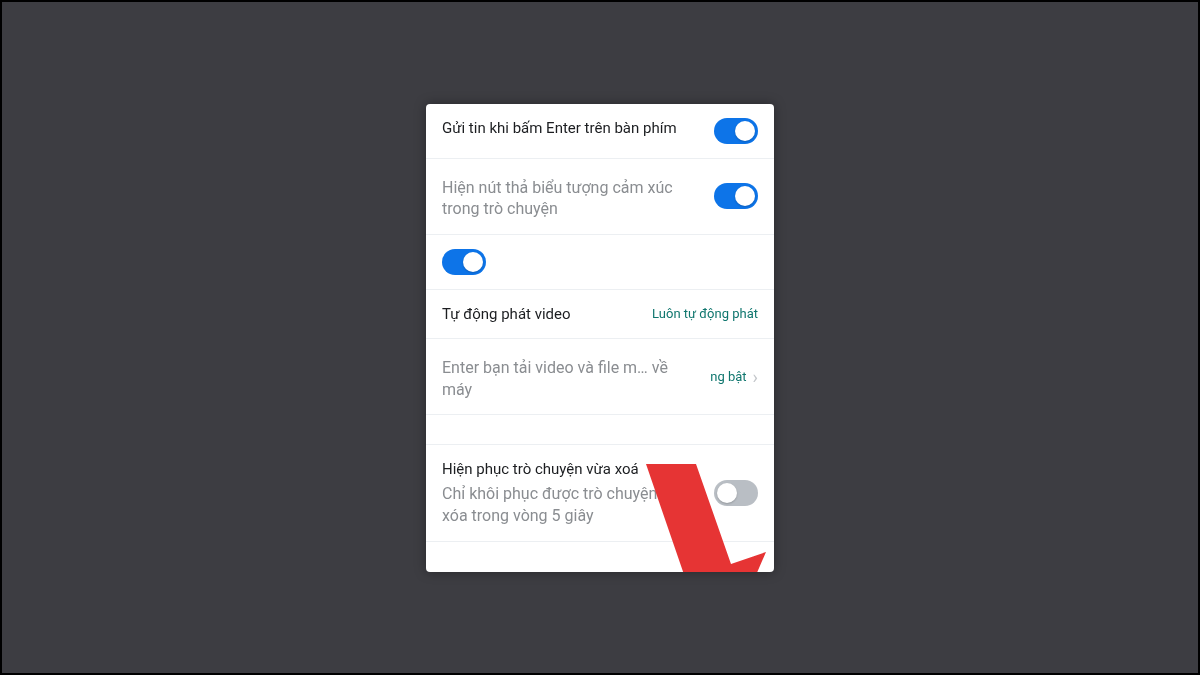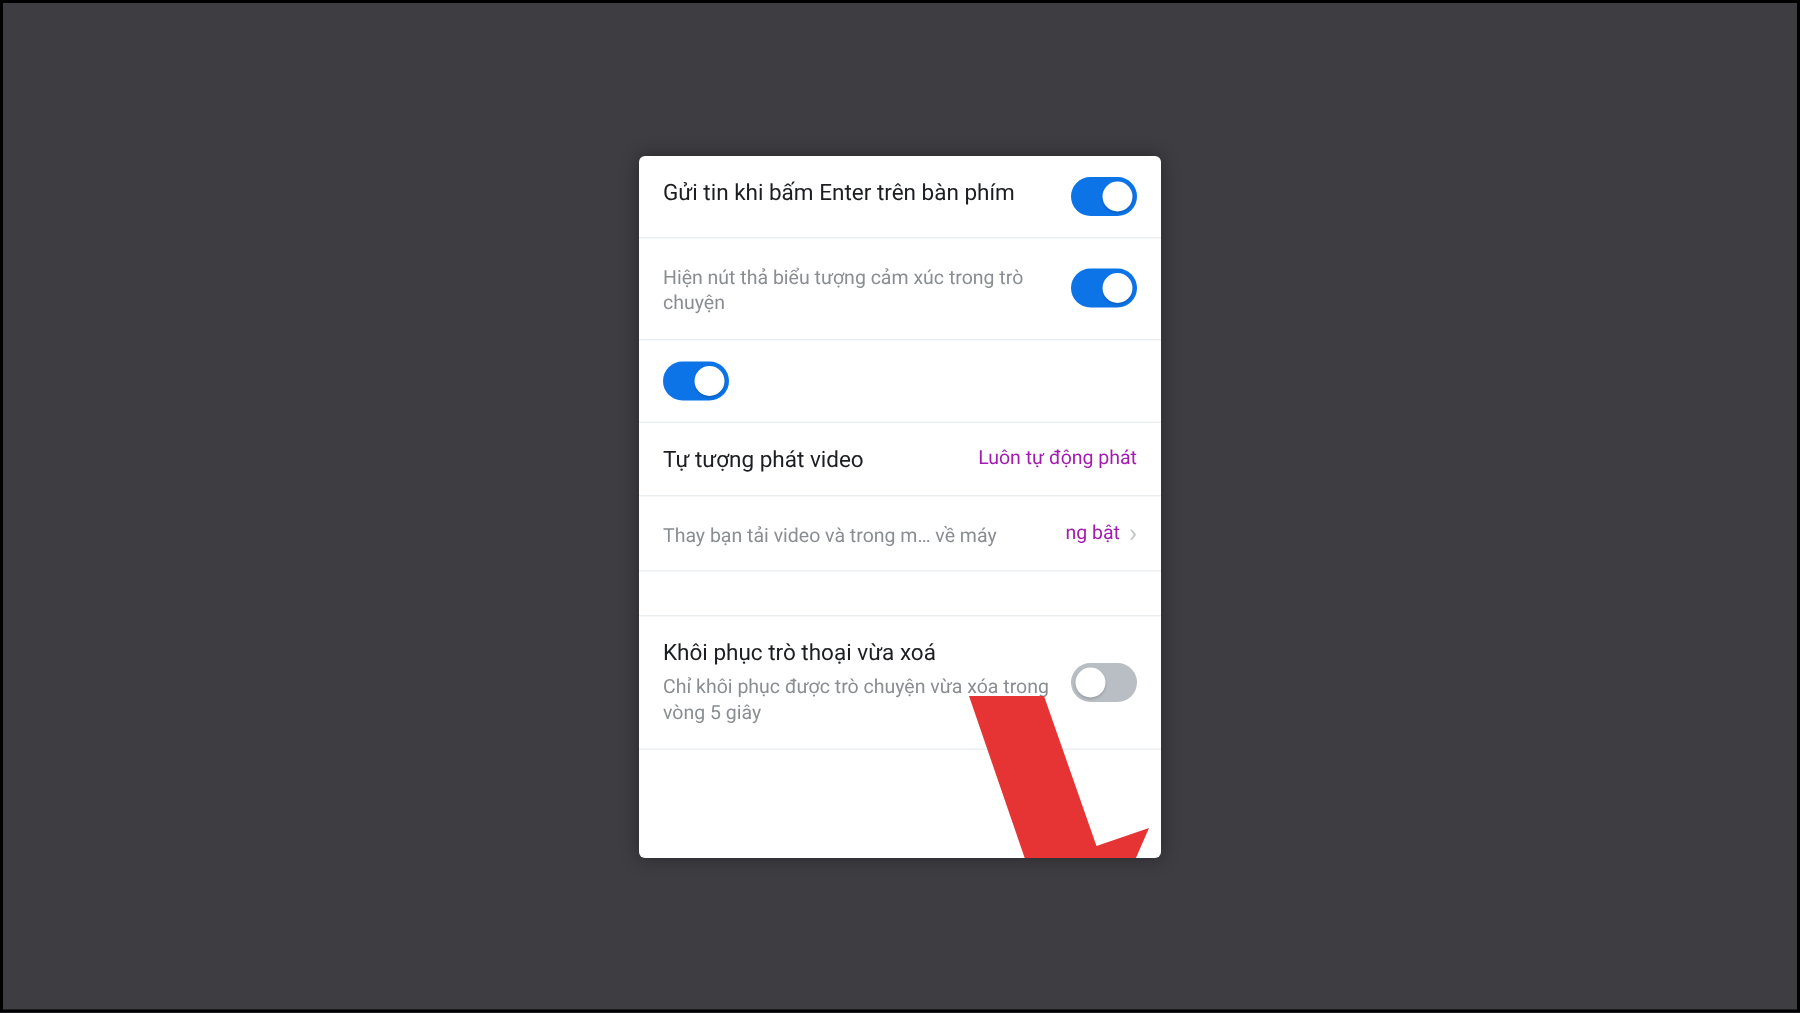--- a/index.html
+++ b/index.html
@@ -36,34 +36,34 @@
       min-width: 0;
     }
     .row-title {
       font-size: 15px;
       line-height: 1.35;
       color: #1c1e21;
       font-weight: 400;
     }
     .row-sub {
       margin-top: 4px;
-      font-size: 13px;
+      font-size: 16px;
       line-height: 1.35;
       color: #8a8d91;
     }
     .row-right {
       display: flex;
       align-items: center;
       flex-shrink: 0;
       align-self: center;
       gap: 6px;
     }
     .value-label {
       font-size: 13px;
-      color: #a21caf;
+      color: #0f766e;
       white-space: nowrap;
     }
     .chevron {
       color: #c4c7cb;
       font-size: 18px;
       line-height: 1;
     }
     .toggle {
       width: 44px;
       height: 26px;
@@ -126,42 +126,42 @@
   <div class="row">
     <div class="row-right">
       <div class="toggle toggle-on">
           <div class="knob"></div>
         </div>
     </div>
   </div>
 
   <div class="row">
     <div class="row-text">
-      <div class="row-title">Tự tượng phát video</div>
+      <div class="row-title">Tự động phát video</div>
     </div>
     <div class="row-right">
       <span class="value-label">Luôn tự động phát</span>
     </div>
   </div>
 
   <div class="row">
     <div class="row-text">
-      <div class="row-sub">Thay bạn tải video và trong m… về máy</div>
+      <div class="row-sub">Enter bạn tải video và file m… về máy</div>
     </div>
     <div class="row-right">
       <span class="value-label">ng bật</span>
       <span class="chevron">›</span>
     </div>
   </div>
 
   <div style="height:30px;border-bottom:1px solid #eceff2;"></div>
 
   <div class="row" style="position:relative;">
     <div class="row-text">
-      <div class="row-title">Khôi phục trò thoại vừa xoá</div>
+      <div class="row-title">Hiện phục trò chuyện vừa xoá</div>
       <div class="row-sub">Chỉ khôi phục được trò chuyện vừa xóa trong vòng 5 giây</div>
     </div>
     <div class="row-right">
       <div class="toggle toggle-off">
           <div class="knob"></div>
         </div>
     </div>
   </div>
 
   <div class="highlight-box" style="left:273px; top:551px; width:63px; height:38px;"></div>

